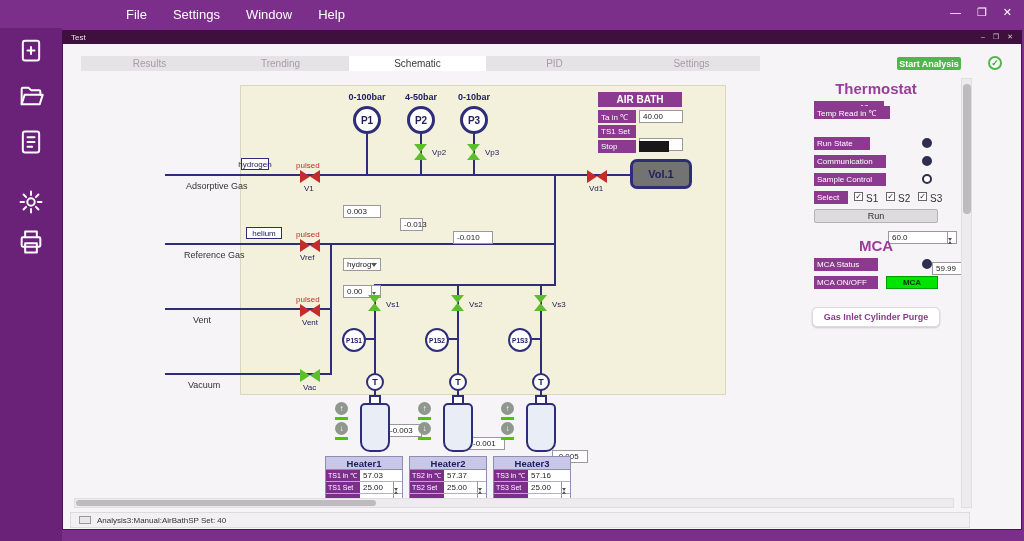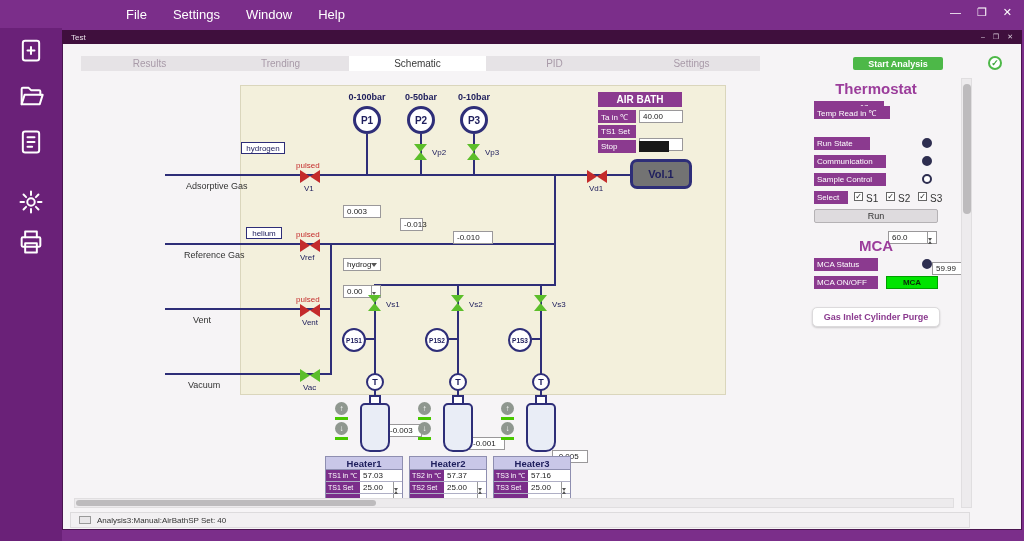--- a/index.html
+++ b/index.html
@@ -128,21 +128,21 @@
       <span>❐</span>
       <span>✕</span>
     </span>
   </div>
 
   <div class="abs tab" style="left:81px">Results</div>
   <div class="abs tab" style="left:212px">Trending</div>
   <div class="abs tab active" style="left:349px">Schematic</div>
   <div class="abs tab" style="left:486px">PID</div>
   <div class="abs tab" style="left:623px">Settings</div>
-  <div class="abs startbtn" style="left:853px;top:57px;width:90px;height:13px">Start Analysis</div>
+  <div class="abs startbtn" style="left:897px;top:57px;width:64px;height:13px">Start Analysis</div>
   <div class="abs okcirc" style="left:988px;top:56px">✓</div>
 
   <div class="abs beige" style="left:240px;top:85px;width:486px;height:310px"></div>
 
   <div class="abs pipe" style="left:165px;top:174px;width:469px;height:2px"></div>
   <div class="abs pipe" style="left:165px;top:243px;width:391px;height:2px"></div>
   <div class="abs pipe" style="left:165px;top:308px;width:167px;height:2px"></div>
   <div class="abs pipe" style="left:165px;top:373px;width:167px;height:2px"></div>
   <div class="abs pipe" style="left:330px;top:243px;width:2px;height:132px"></div>
   <div class="abs pipe" style="left:554px;top:174px;width:2px;height:112px"></div>
@@ -151,21 +151,21 @@
   <div class="abs pipe" style="left:420px;top:134px;width:2px;height:41px"></div>
   <div class="abs pipe" style="left:473px;top:134px;width:2px;height:41px"></div>
   <div class="abs pipe" style="left:374px;top:284px;width:2px;height:116px"></div>
   <div class="abs pipe" style="left:457px;top:284px;width:2px;height:116px"></div>
   <div class="abs pipe" style="left:540px;top:284px;width:2px;height:116px"></div>
   <div class="abs pipe" style="left:366px;top:338px;width:9px;height:2px"></div>
   <div class="abs pipe" style="left:449px;top:338px;width:9px;height:2px"></div>
   <div class="abs pipe" style="left:532px;top:338px;width:9px;height:2px"></div>
 
   <div class="abs grange" style="left:337px;top:92px">0-100bar</div>
-  <div class="abs grange" style="left:391px;top:92px">0-50bar</div>
+  <div class="abs grange" style="left:391px;top:92px">4-50bar</div>
   <div class="abs grange" style="left:444px;top:92px">0-10bar</div>
   <div class="abs gauge" style="left:353px;top:106px">P1</div>
   <div class="abs gauge" style="left:407px;top:106px">P2</div>
   <div class="abs gauge" style="left:460px;top:106px">P3</div>
 
   <div class="abs" style="left:414px;top:144px">
     <svg class="valve-green" width="13" height="16" viewBox="0 0 13 16">
         <path d="M0 0 L13 0 L6.5 8 Z"></path>
         <path d="M0 16 L13 16 L6.5 8 Z"></path>
       </svg>
@@ -180,21 +180,21 @@
   <div class="abs ntext" style="left:485px;top:148px">Vp3</div>
 
   <div class="abs plabel" style="left:598px;top:92px;width:84px;height:15px;justify-content:center;font-size:10px;font-weight:bold">AIR BATH</div>
   <div class="abs plabel" style="left:598px;top:110px;width:38px">Ta in ℃</div>
   <div class="abs vfield" style="left:639px;top:110px;width:44px">40.00</div>
   <div class="abs plabel" style="left:598px;top:125px;width:38px">TS1 Set</div>
   <div class="abs vfield" style="left:639px;top:125px;width:44px">40.00</div>
   <div class="abs plabel" style="left:598px;top:140px;width:38px">Stop</div>
   <div class="abs" style="left:639px;top:141px;width:30px;height:11px;background:#181818"></div>
 
-  <div class="abs gastag" style="left:241px;top:142px;width:44px">hydrogen</div>
+  <div class="abs gastag" style="left:241px;top:158px;width:28px">hydrogen</div>
   <div class="abs rtext" style="left:296px;top:161px">pulsed</div>
   <div class="abs" style="left:300px;top:169px">
     <svg class="valve-red" width="20" height="13" viewBox="0 0 20 13">
         <path d="M0 0 L10 6.5 L0 13 Z"></path>
         <path d="M20 0 L10 6.5 L20 13 Z"></path>
       </svg>
   </div>
   <div class="abs ntext" style="left:304px;top:184px">V1</div>
   <div class="abs lname" style="left:186px;top:181px">Adsorptive Gas</div>
 
@@ -393,21 +393,21 @@
           <span class="spin">
             <span><i class="tri-up"></i></span>
             <span><i class="tri-down"></i></span>
           </span>
         </div>
       </div>
   </div>
 
   <div class="abs ptitle" style="left:814px;top:80px;width:124px">Thermostat</div>
   <div class="abs plabel" style="left:814px;top:101px;width:70px">Set Point in ℃</div>
-  <div class="abs vfield" style="left:888px;top:101px;width:49px;padding-right:5px">
+  <div class="abs vfield" style="left:888px;top:101px;width:69px;padding-right:5px">
     <span>60.0</span>
     <span class="spin">
         <span><i class="tri-up"></i></span>
         <span><i class="tri-down"></i></span>
       </span>
   </div>
   <div class="abs plabel" style="left:814px;top:106px;width:76px">Temp Read in ℃</div>
   <div class="abs vfield" style="left:932px;top:119px;width:40px">59.99</div>
   <div class="abs plabel" style="left:814px;top:137px;width:56px">Run State</div>
   <div class="abs radio filled" style="left:922px;top:138px"></div>

